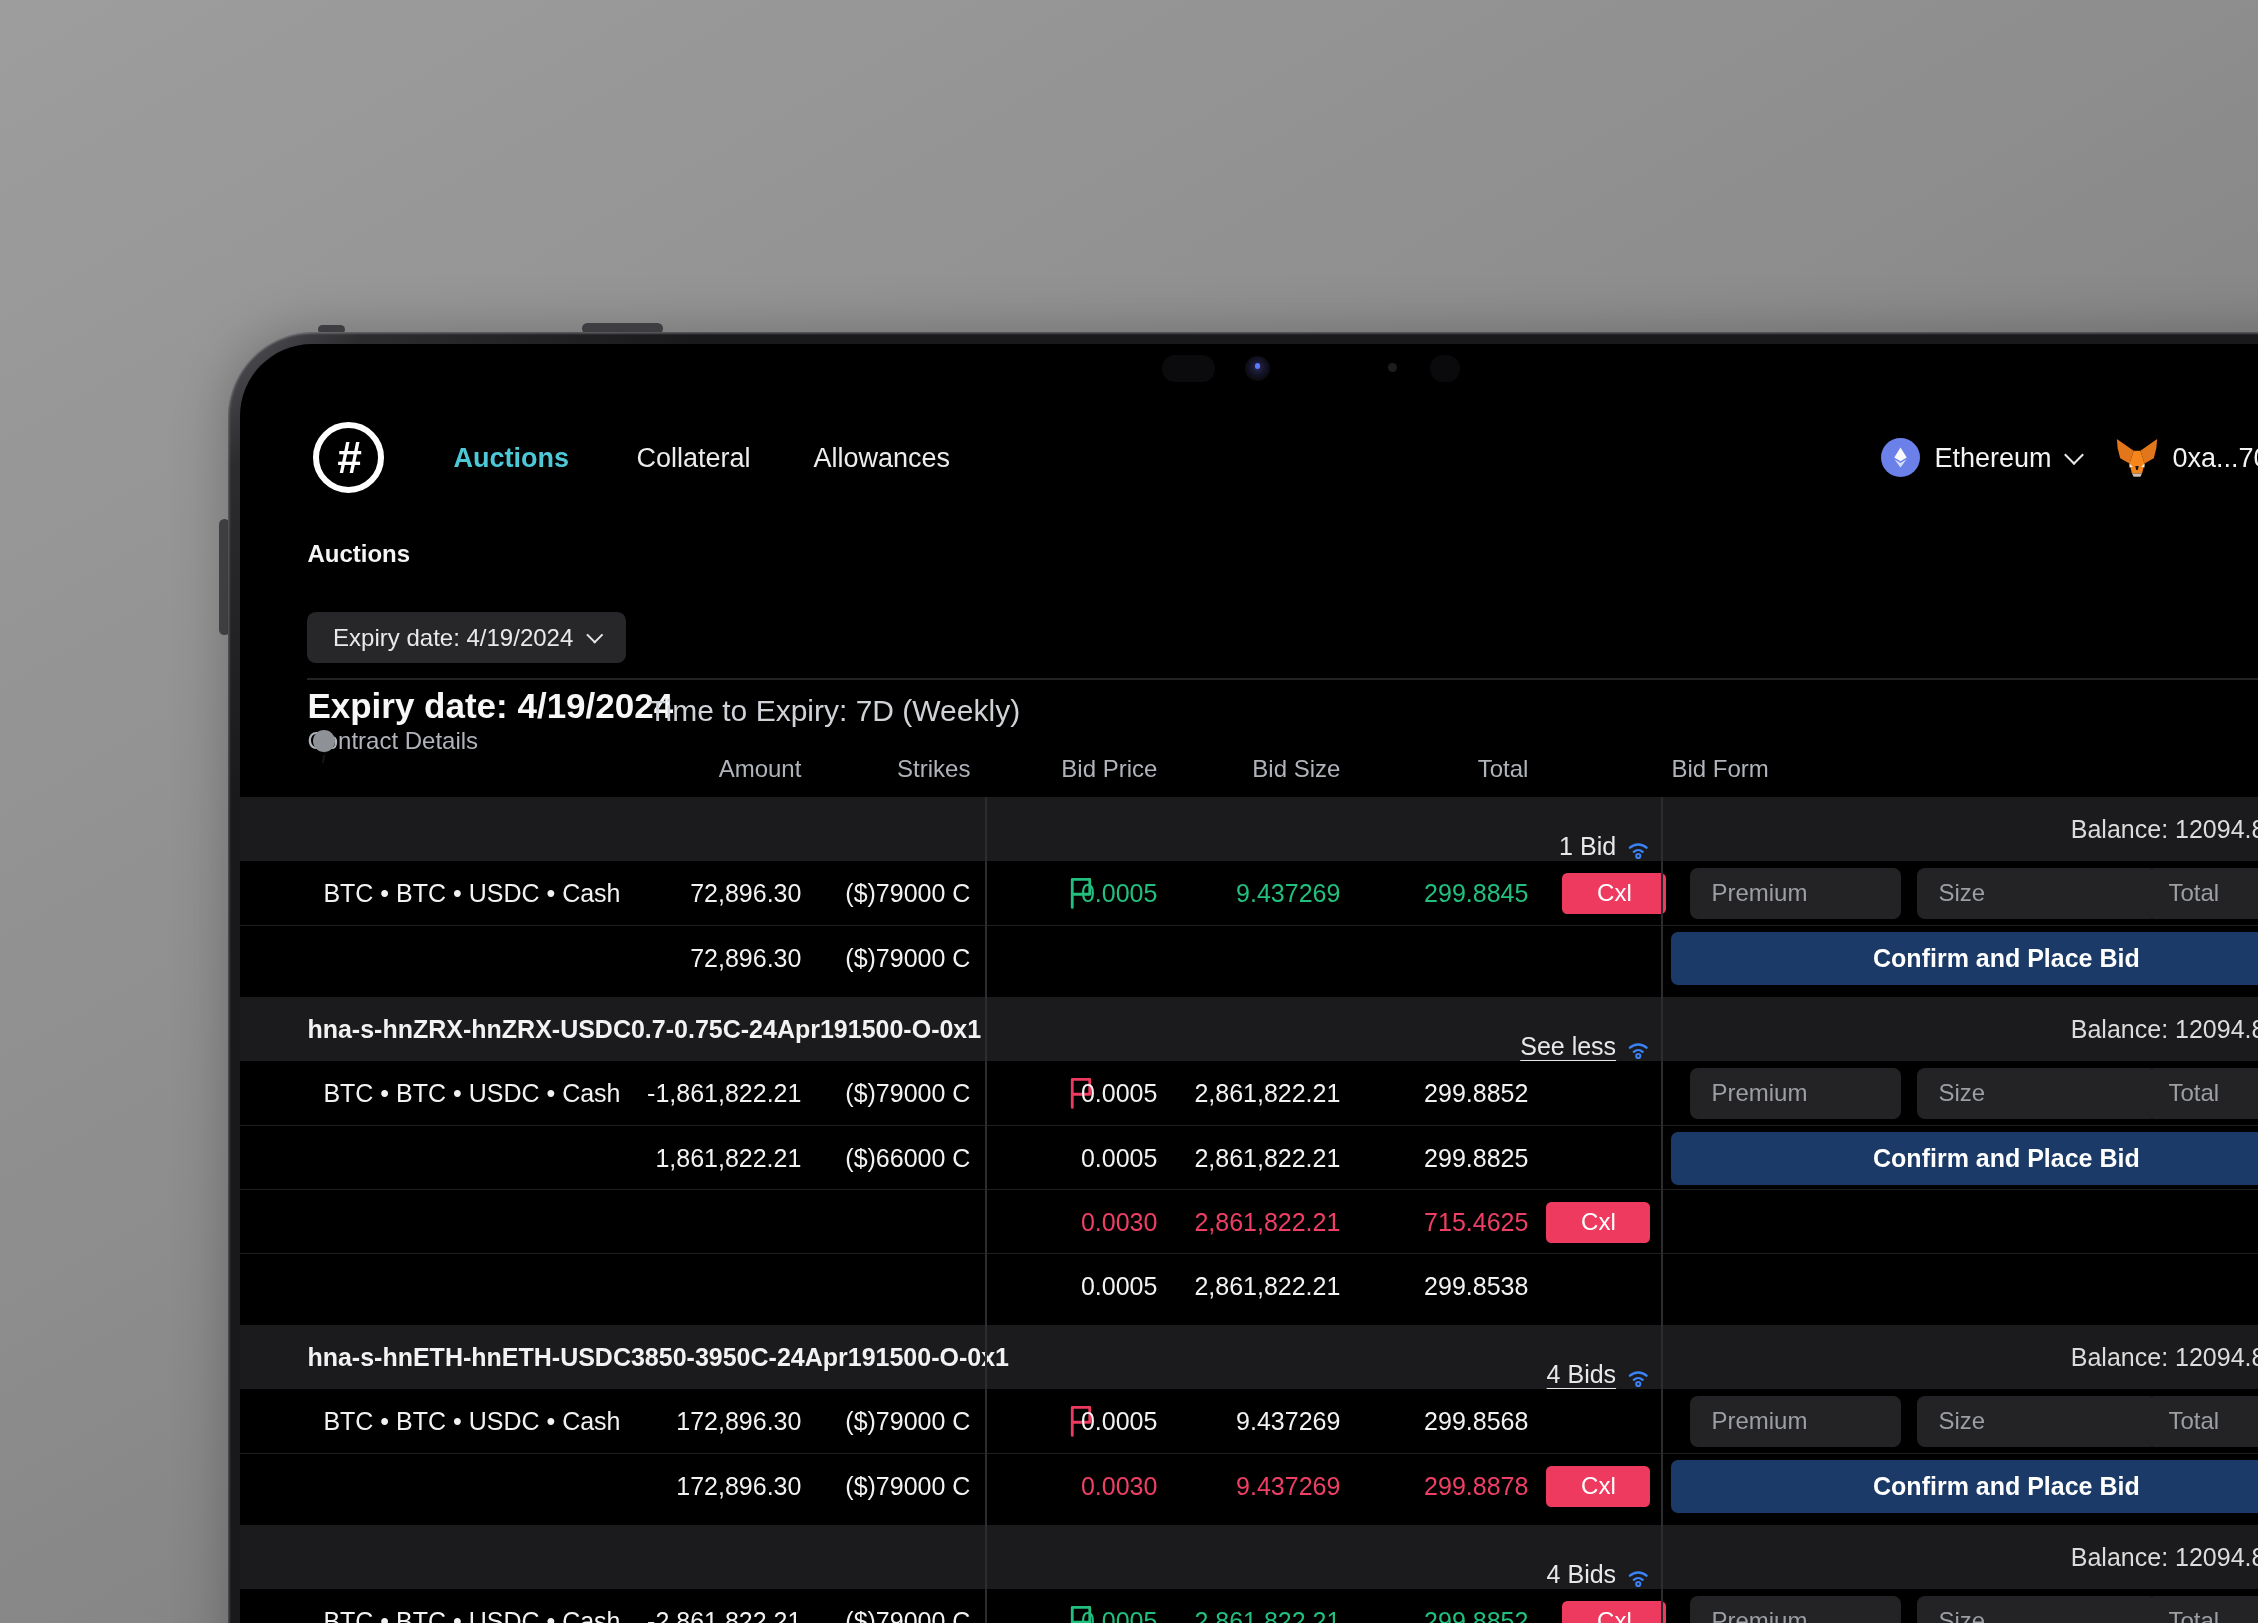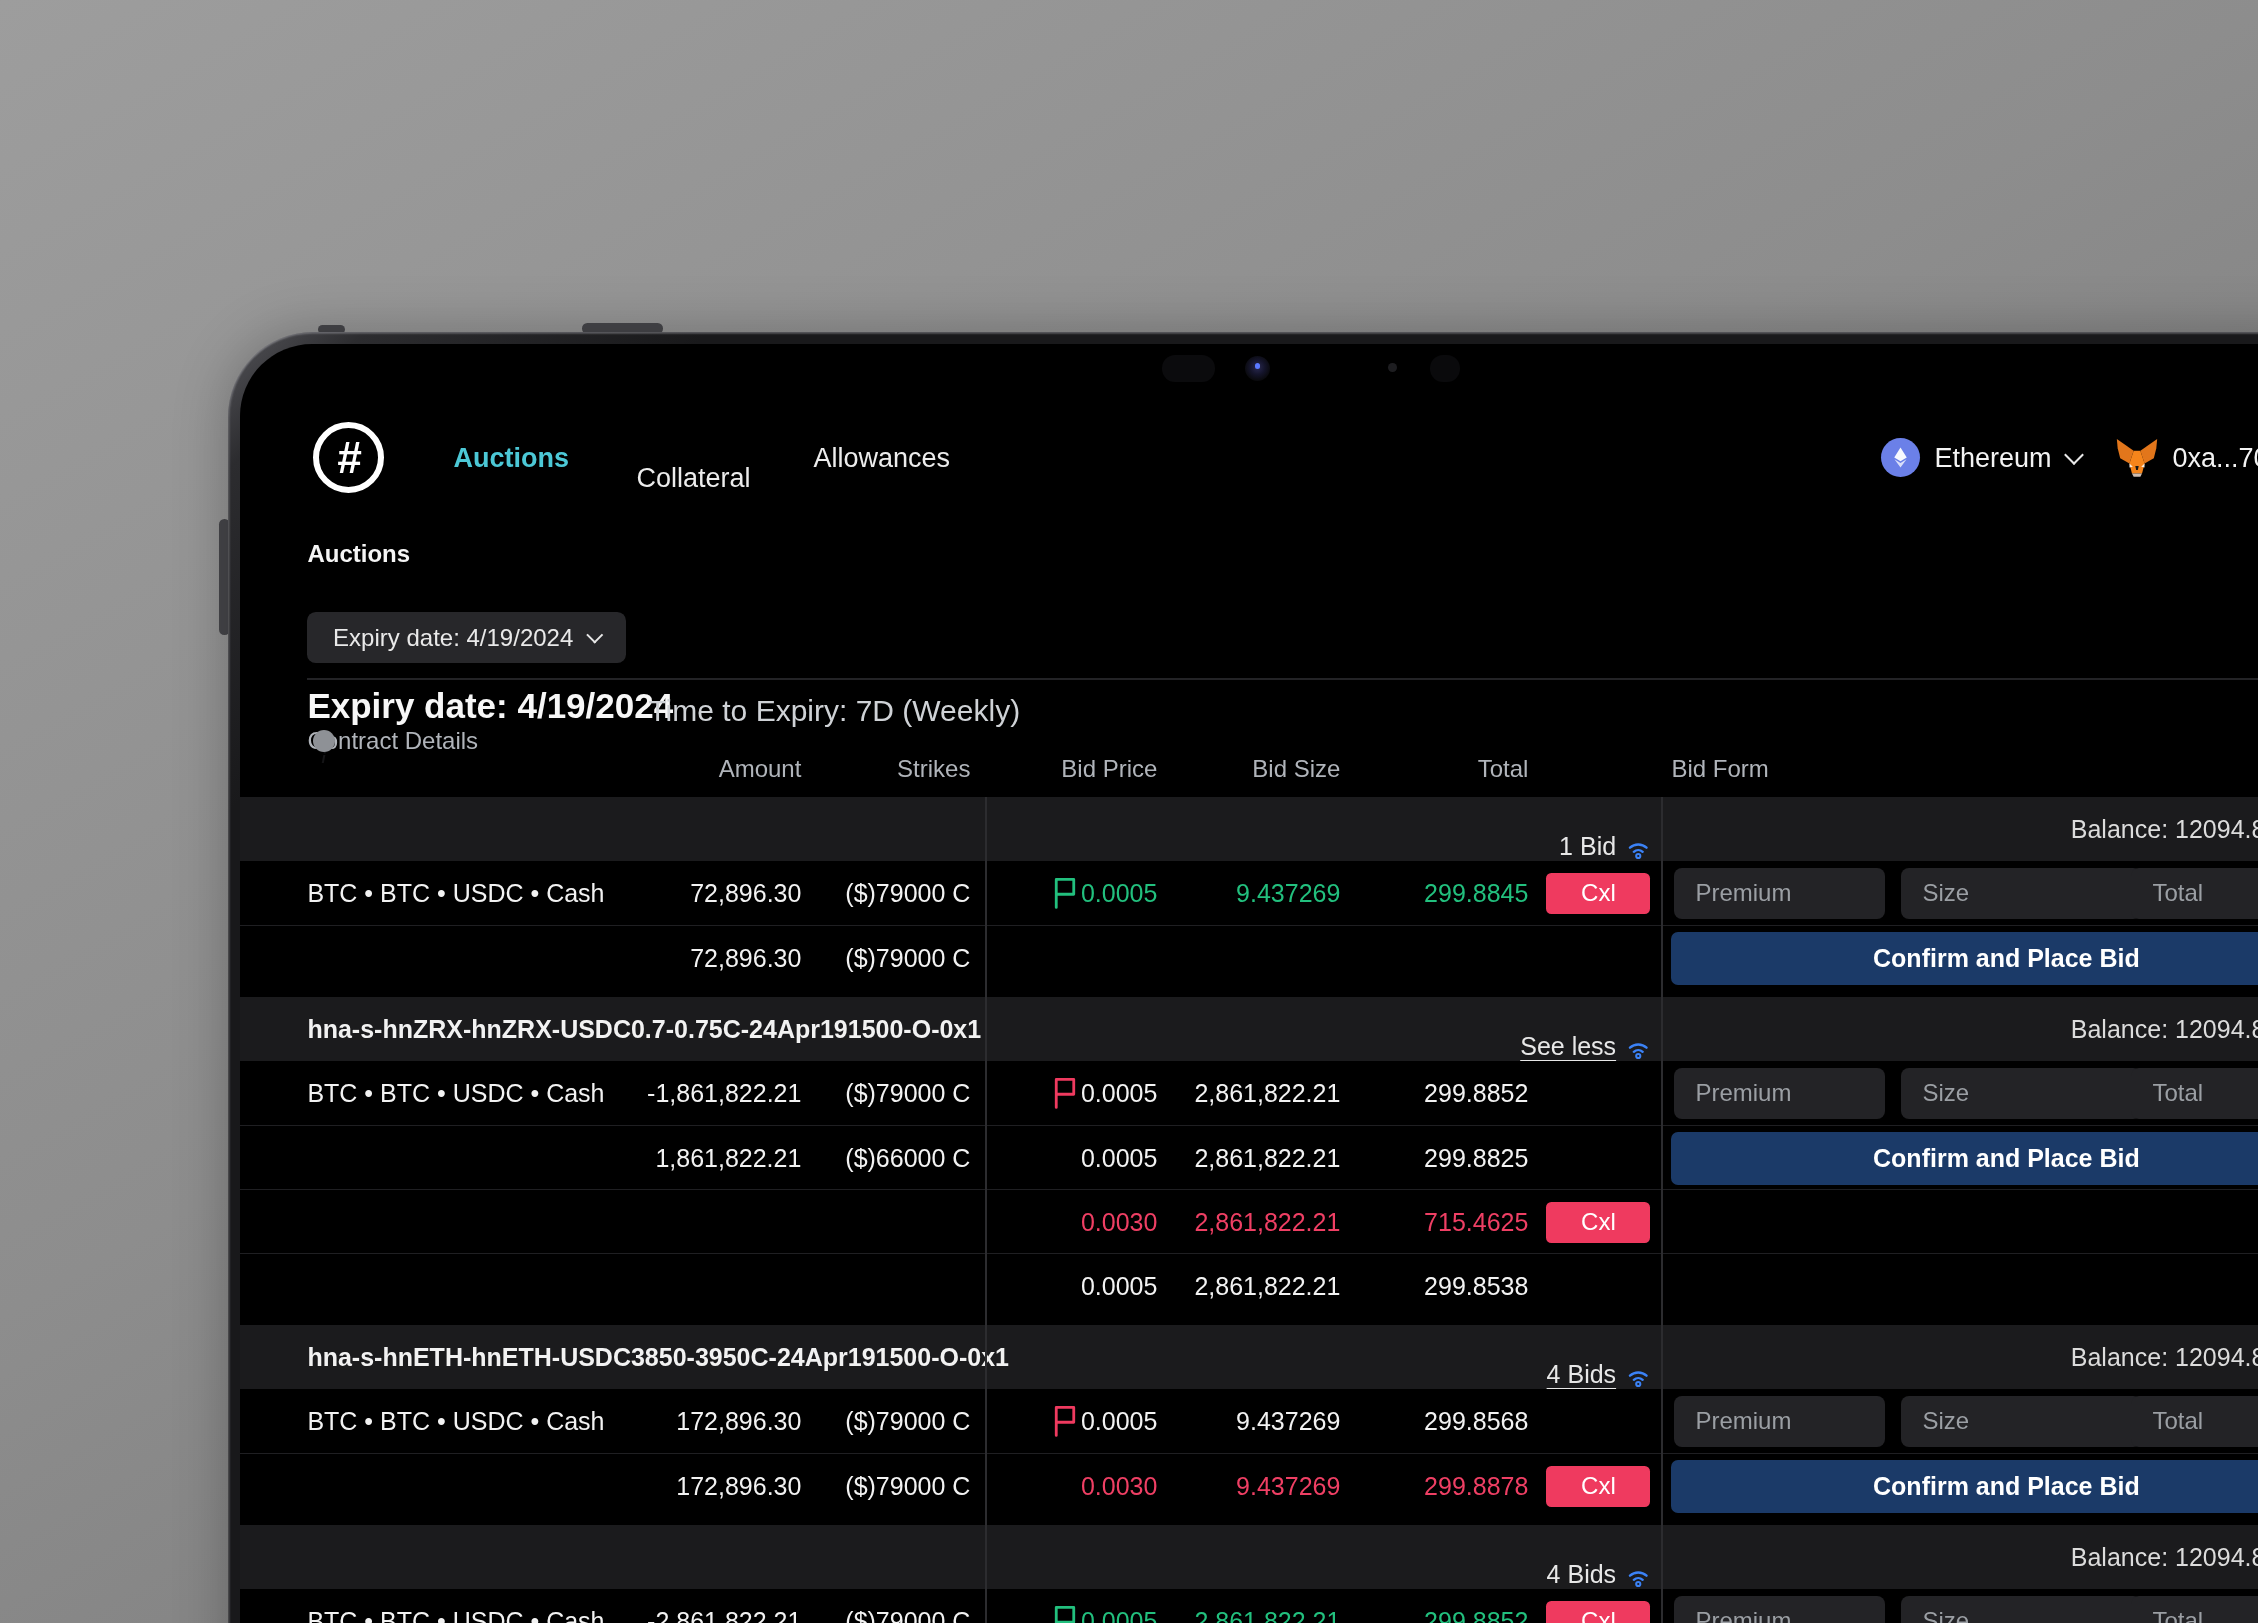--- a/index.html
+++ b/index.html
@@ -52,21 +52,21 @@
   .th-size{right:918px;text-align:right;}.th-total{right:730px;}.th-form{left:1671px;}
   .table-body{position:absolute;left:0;top:797px;width:2258px;}
   .t-group{margin-bottom:8px;position:relative;}
   .g-header{position:relative;height:64px;background:#1b1b1d;}
   .g-name{position:absolute;left:307px;line-height:64px;font-size:25px;font-weight:700;color:#f2f2f2;white-space:nowrap;}
   .g-bids{position:absolute;right:607px;top:0;height:64px;display:flex;align-items:flex-end;gap:8.8px;
     font-size:25px;color:#e8e8e8;cursor:pointer;}
   .g-bids .u{text-decoration:underline;text-underline-offset:5.3px;}
   .g-balance{position:absolute;right:-7px;line-height:64px;font-size:25px;color:#dcdcdc;white-space:nowrap;}
   .t-row{position:relative;height:64px;background:#000;border-top:0.9px solid #1f1f22;}
-  .t-row:first-child{border-top:none;}
+  .t-row:first-child{border-top:none;margin-left:16px;}
   .cell{position:absolute;line-height:64px;font-size:25px;color:#f2f2f2;white-space:nowrap;}
   .cell.details{left:307px;}
   .cell.amount{right:1457px;}
   .cell.strikes{right:1288px;}
   .cell.price{right:1101px;}
   .cell.size{right:918px;}
   .cell.total{right:730px;}
   .tone-green .price,.tone-green .size,.tone-green .total{color:#22c07e;}
   .tone-red .price,.tone-red .size,.tone-red .total{color:#ef3f64;}
   .flag{position:absolute;left:1050px;top:14px;width:30px;height:35px;}
@@ -97,21 +97,21 @@
   <div class="screen">
     <div class="page-coords">
 
       <div class="cam-pill"></div>
       <div class="cam-lens"></div>
       <div class="cam-dot"></div>
       <div class="cam-pill2"></div>
 
       <div class="logo">#</div>
       <div class="nav-item active" style="left:453px;">Auctions</div>
-      <div class="nav-item" style="left:636px;margin-top:20px;">Collateral</div>
+      <div class="nav-item" style="left:636px;">Collateral</div>
       <div class="nav-item" style="left:813px;">Allowances</div>
 
       <div class="eth-badge">
         <svg width="25" height="25" viewBox="0 0 24 24">
           <path d="M12 2.5l6 9.6-6 3.6-6-3.6z" fill="#fff" opacity="0.95"></path>
           <path d="M12 17.2l5.8-3.5L12 21.6l-5.8-7.9z" fill="#fff" opacity="0.75"></path>
         </svg>
       </div>
       <div class="wal-net">Ethereum</div>
       <span class="chev wal-chev"></span>

